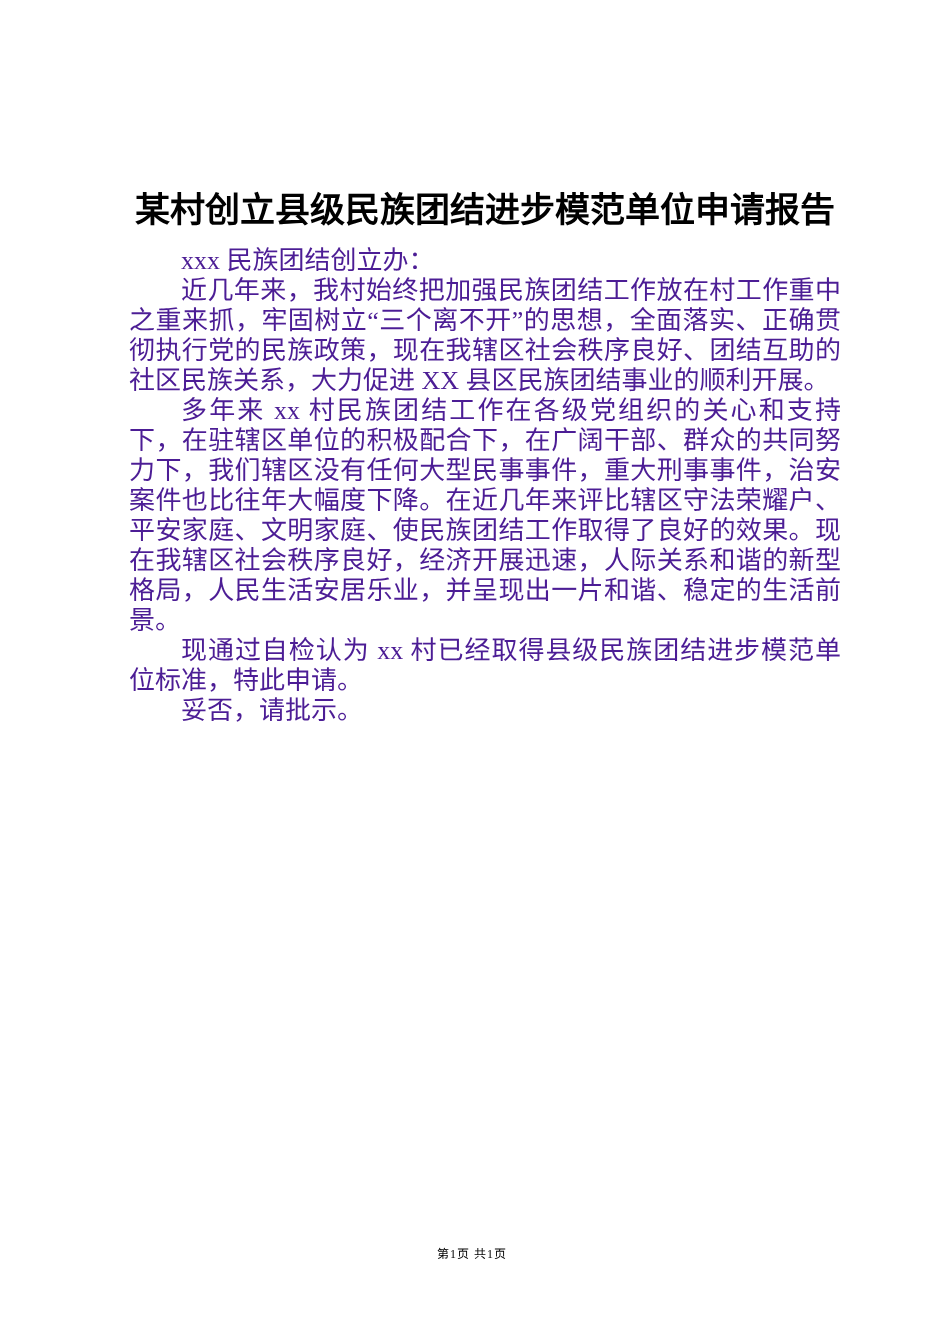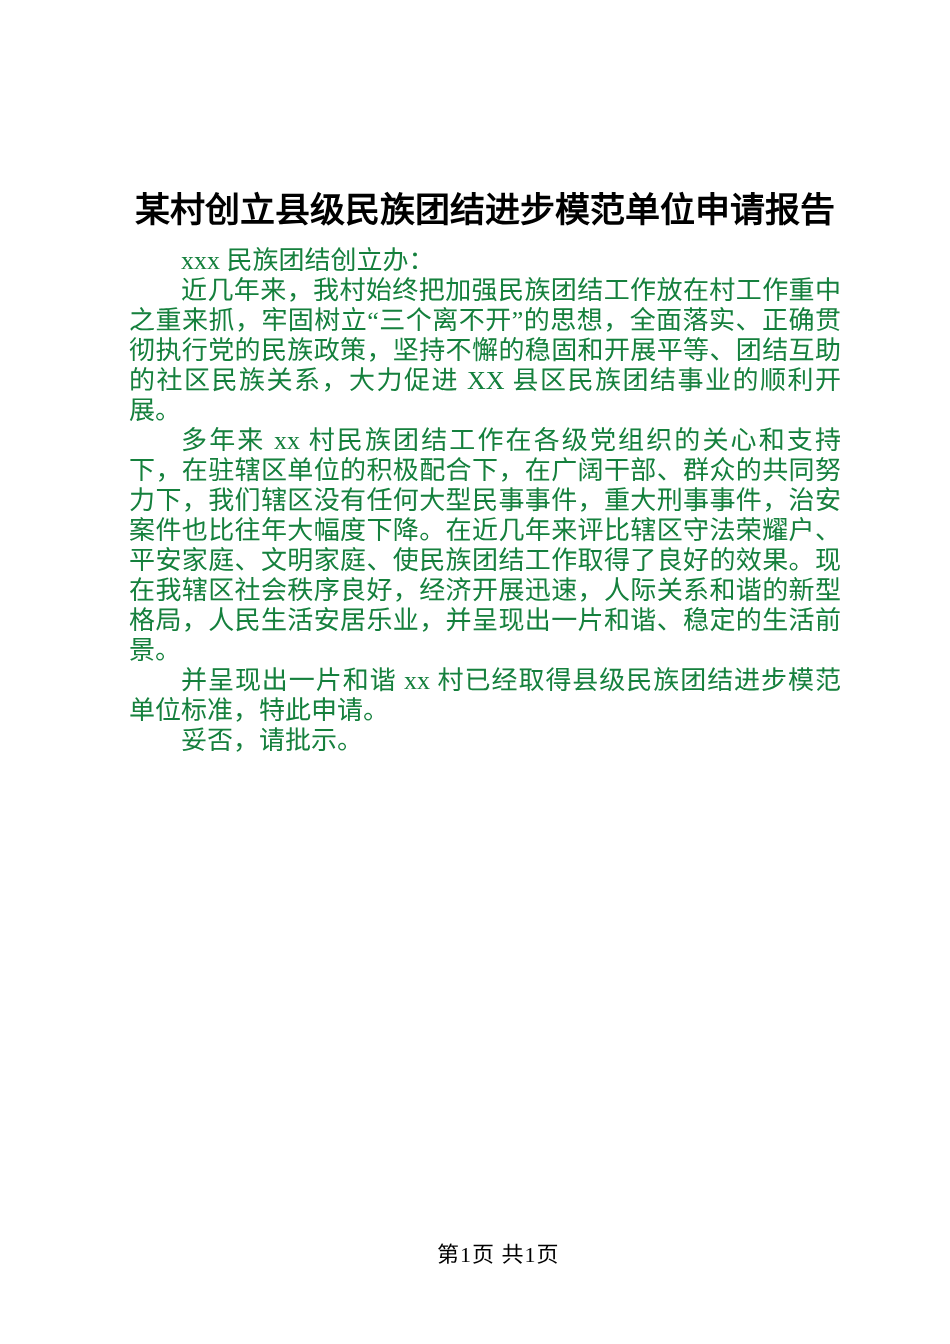--- a/index.html
+++ b/index.html
@@ -32,41 +32,41 @@
     color: #000000;
   }
   .para {
     margin: 0;
     font-family: "Liberation Serif", "DejaVu Serif", serif;
     font-weight: normal;
     font-size: 26px;
     line-height: 30px;
     text-align: justify;
     text-indent: 2em;
-    color: #15803d;
+    color: #4c1d95;
     word-break: break-all;
   }
   .page-footer {
     position: absolute;
     left: 437px;
     top: 1246px;
     font-family: "Liberation Serif", "DejaVu Serif", serif;
-    font-size: 22px;
+    font-size: 12px;
     line-height: 17px;
     color: #000000;
     letter-spacing: 1px;
     white-space: nowrap;
   }
 </style>
 </head>
 <body>
 
 <div class="page">
   <div class="content">
     <h1 class="doc-title">某村创立县级民族团结进步模范单位申请报告</h1>
     <p class="para">xxx 民族团结创立办：</p>
-    <p class="para">近几年来，我村始终把加强民族团结工作放在村工作重中之重来抓，牢固树立“三个离不开”的思想，全面落实、正确贯彻执行党的民族政策，坚持不懈的稳固和开展平等、团结互助的社区民族关系，大力促进 XX 县区民族团结事业的顺利开展。</p>
+    <p class="para">近几年来，我村始终把加强民族团结工作放在村工作重中之重来抓，牢固树立“三个离不开”的思想，全面落实、正确贯彻执行党的民族政策，现在我辖区社会秩序良好、团结互助的社区民族关系，大力促进 XX 县区民族团结事业的顺利开展。</p>
     <p class="para">多年来 xx 村民族团结工作在各级党组织的关心和支持下，在驻辖区单位的积极配合下，在广阔干部、群众的共同努力下，我们辖区没有任何大型民事事件，重大刑事事件，治安案件也比往年大幅度下降。在近几年来评比辖区守法荣耀户、平安家庭、文明家庭、使民族团结工作取得了良好的效果。现在我辖区社会秩序良好，经济开展迅速，人际关系和谐的新型格局，人民生活安居乐业，并呈现出一片和谐、稳定的生活前景。</p>
-    <p class="para">并呈现出一片和谐 xx 村已经取得县级民族团结进步模范单位标准，特此申请。</p>
+    <p class="para">现通过自检认为 xx 村已经取得县级民族团结进步模范单位标准，特此申请。</p>
     <p class="para">妥否，请批示。</p>
   </div>
   <div class="page-footer">第1页 共1页</div>
 </div>
 
 </body></html>

